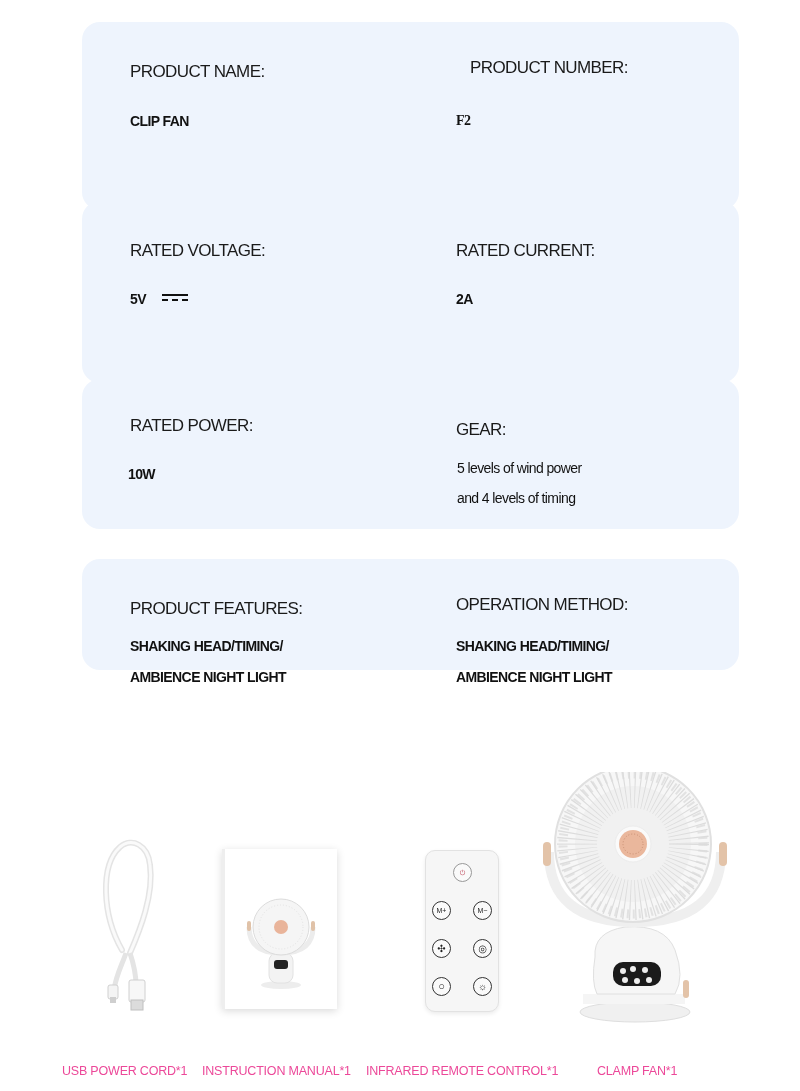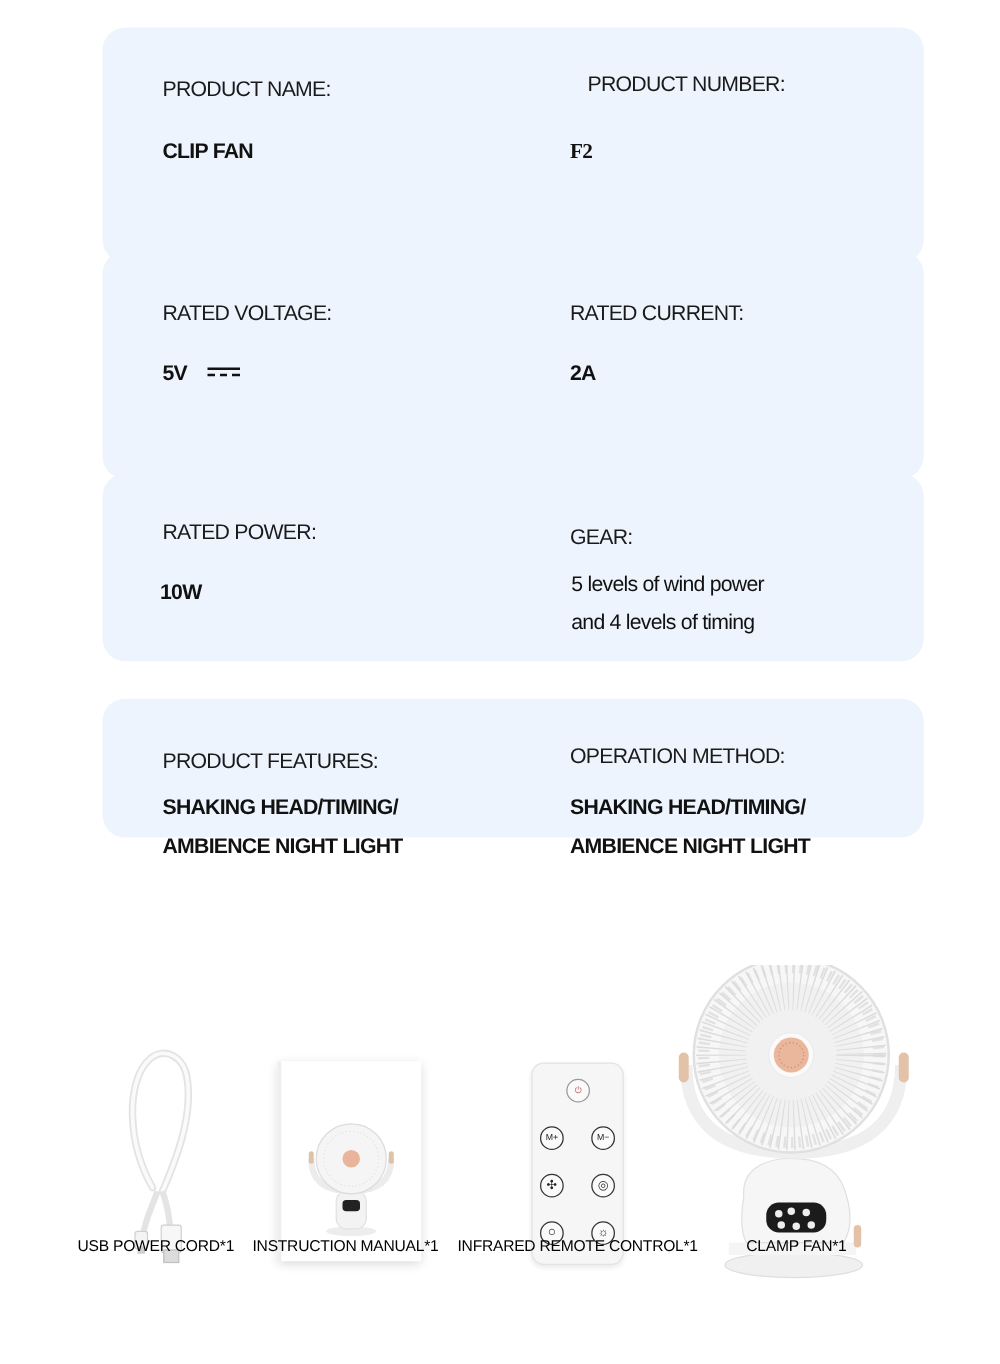--- a/index.html
+++ b/index.html
@@ -1,24 +1,24 @@
 <!DOCTYPE html>
 <html><head>
 <meta charset="utf-8">
 <style>
   html,body{margin:0;padding:0;background:#ffffff;}
   body{width:800px;height:1091px;position:relative;overflow:hidden;font-family:"Liberation Sans",sans-serif;color:#111;}
   .card{position:absolute;left:82px;width:657px;background:#eef4fd;border-radius:18px;}
   .lbl{position:absolute;font-size:17px;letter-spacing:-0.6px;color:#1a1a1a;white-space:nowrap;}
-  .val{position:absolute;font-size:17px;font-weight:bold;letter-spacing:-0.6px;color:#111;white-space:nowrap;line-height:30px;}
+  .val{position:absolute;font-size:14px;font-weight:bold;letter-spacing:-0.6px;color:#111;white-space:nowrap;line-height:30px;}
   .dc{display:inline-block;vertical-align:middle;margin-left:16px;width:26px;height:8px;position:relative;top:-2px;}
   .dc:before{content:"";position:absolute;left:0;top:0;width:26px;height:2px;background:#111;}
   .dc:after{content:"";position:absolute;left:0;top:5px;width:26px;height:2px;background:repeating-linear-gradient(90deg,#111 0 6px,transparent 6px 10px);}
   .item{position:absolute;}
-  .cap{position:absolute;top:990px;font-size:12.5px;color:#000000;white-space:nowrap;letter-spacing:-0.2px;}
+  .cap{position:absolute;top:1064px;font-size:12.5px;color:#ec4899;white-space:nowrap;letter-spacing:-0.2px;}
   .remote{position:absolute;left:425px;top:850px;width:72px;height:160px;background:#f6f6f6;border:1px solid #e2e2e2;border-radius:10px;box-shadow:0 2px 4px rgba(0,0,0,0.08);}
   .rbtn{position:absolute;width:17px;height:17px;border:1.3px solid #333;border-radius:50%;font-size:7px;text-align:center;line-height:17px;color:#222;background:#fafafa;}
   .manual{position:absolute;left:222px;top:849px;width:112px;height:160px;background:#fff;box-shadow:0 2px 8px rgba(0,0,0,0.15);border-left:3px solid #eee;}
 </style>
 </head>
 <body>
 
 <div class="card" style="top:22px;height:188px;">
   <span class="lbl" style="left:48px;top:40px;">PRODUCT NAME:</span>
   <span class="val" style="left:48px;top:84px;">CLIP FAN</span>

